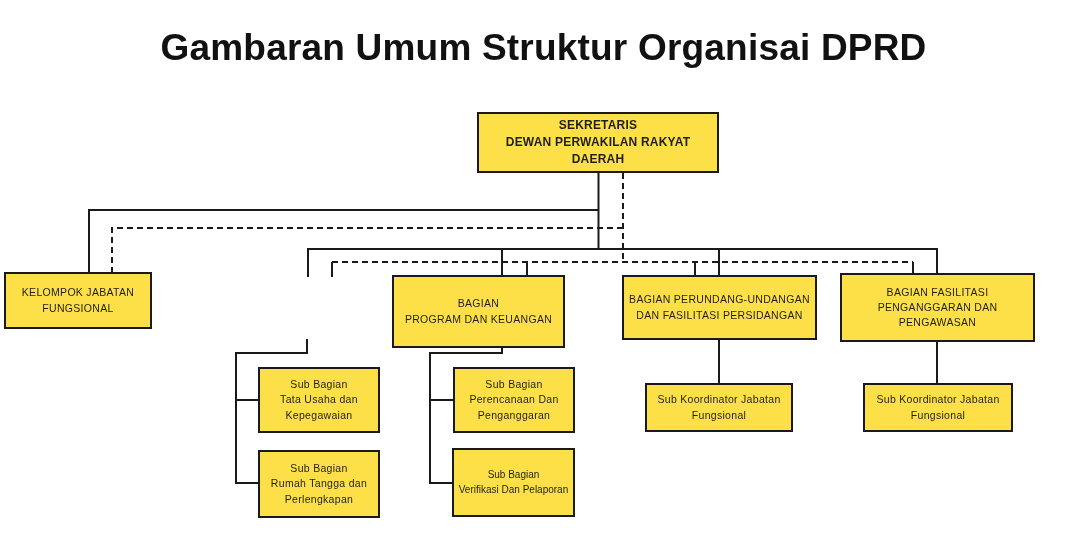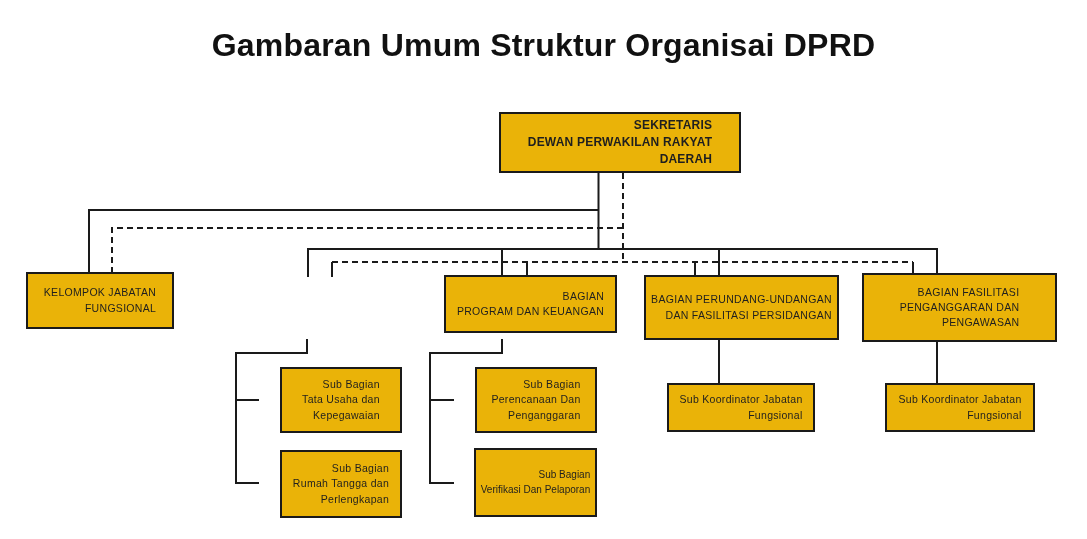--- a/index.html
+++ b/index.html
@@ -10,45 +10,44 @@
     width: 1087px;
     height: 539px;
     background: #ffffff;
     overflow: hidden;
   }
   .title {
     position: absolute;
     left: 0; top: 27px;
     width: 100%;
     text-align: center;
-    font-size: 32px;
+    font-size: 37px;
     font-weight: 700;
     letter-spacing: 0.2px;
     color: #111111;
   }
   .connectors {
     position: absolute;
     left: 0; top: 0;
     pointer-events: none;
   }
   .node {
     position: absolute;
     border: 2px solid #1a1a1a;
-    background: #eab308;
+    background: #fde047;
     color: #1f1f1f;
     display: flex;
     align-items: center;
     justify-content: center;
-    text-align: right;
+    text-align: center;
     white-space: pre-line;
     font-size: 10.5px;
     line-height: 1.45;
     letter-spacing: 0.3px;
     padding: 2px;
-    margin-left: 22px;
   }
   .node.root {
     font-weight: 700;
     font-size: 12px;
     line-height: 1.4;
     letter-spacing: 0.2px;
   }
   .node.tight { font-size: 10px; letter-spacing: 0; }
 </style>
 </head>
@@ -86,21 +85,21 @@
   </svg>
 
   <div class="node root" style="left:477px; top:112px; width:242px; height:61px;">SEKRETARIS
 DEWAN PERWAKILAN RAKYAT
 DAERAH</div>
 
   <div class="node" style="left:4px; top:272px; width:148px; height:57px;">KELOMPOK JABATAN
 FUNGSIONAL</div>
 
 
-  <div class="node" style="left:422px; top:275px; width:173px; height:58px;">BAGIAN
+  <div class="node" style="left:392px; top:275px; width:173px; height:73px;">BAGIAN
 PROGRAM DAN KEUANGAN</div>
 
   <div class="node" style="left:840px; top:273px; width:195px; height:69px;">BAGIAN FASILITASI
 PENGANGGARAN DAN
 PENGAWASAN</div>
 
   <div class="node" style="left:622px; top:275px; width:195px; height:65px;">BAGIAN PERUNDANG-UNDANGAN
 DAN FASILITASI PERSIDANGAN</div>
 
   <div class="node" style="left:258px; top:367px; width:122px; height:66px;">Sub Bagian

